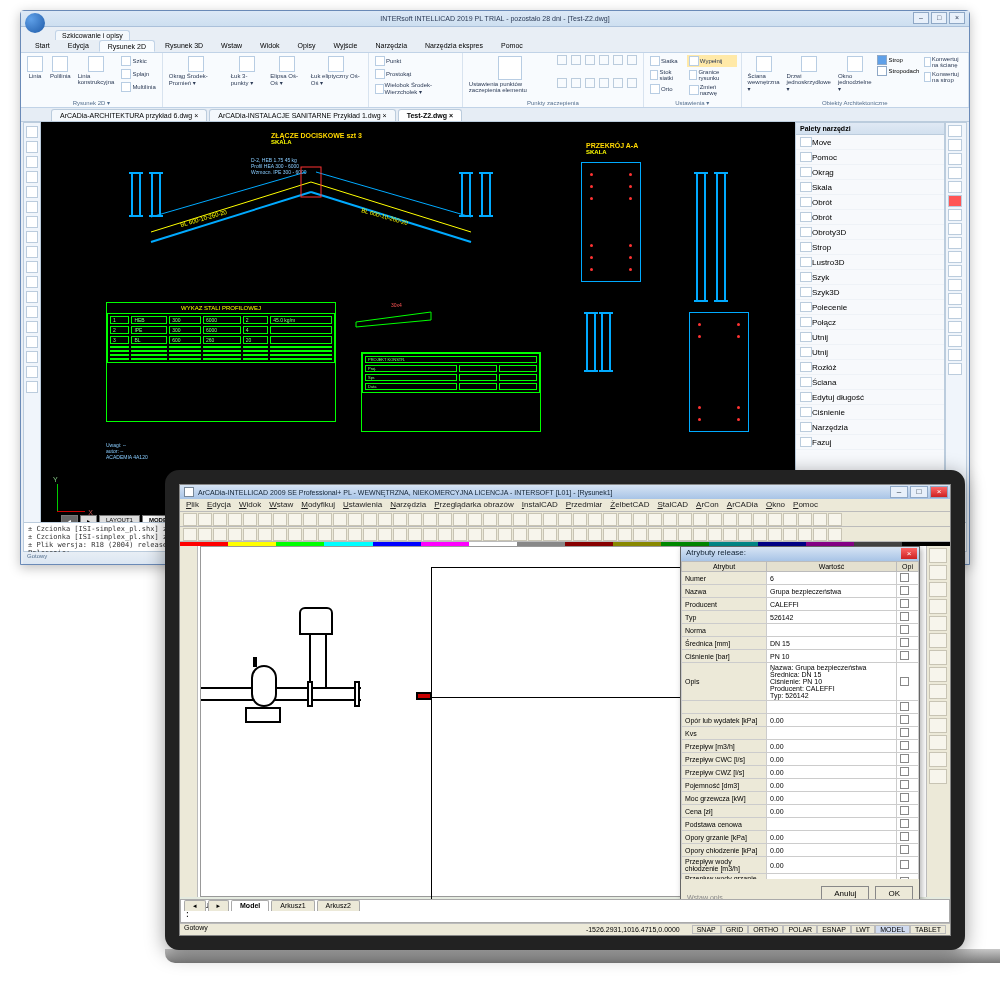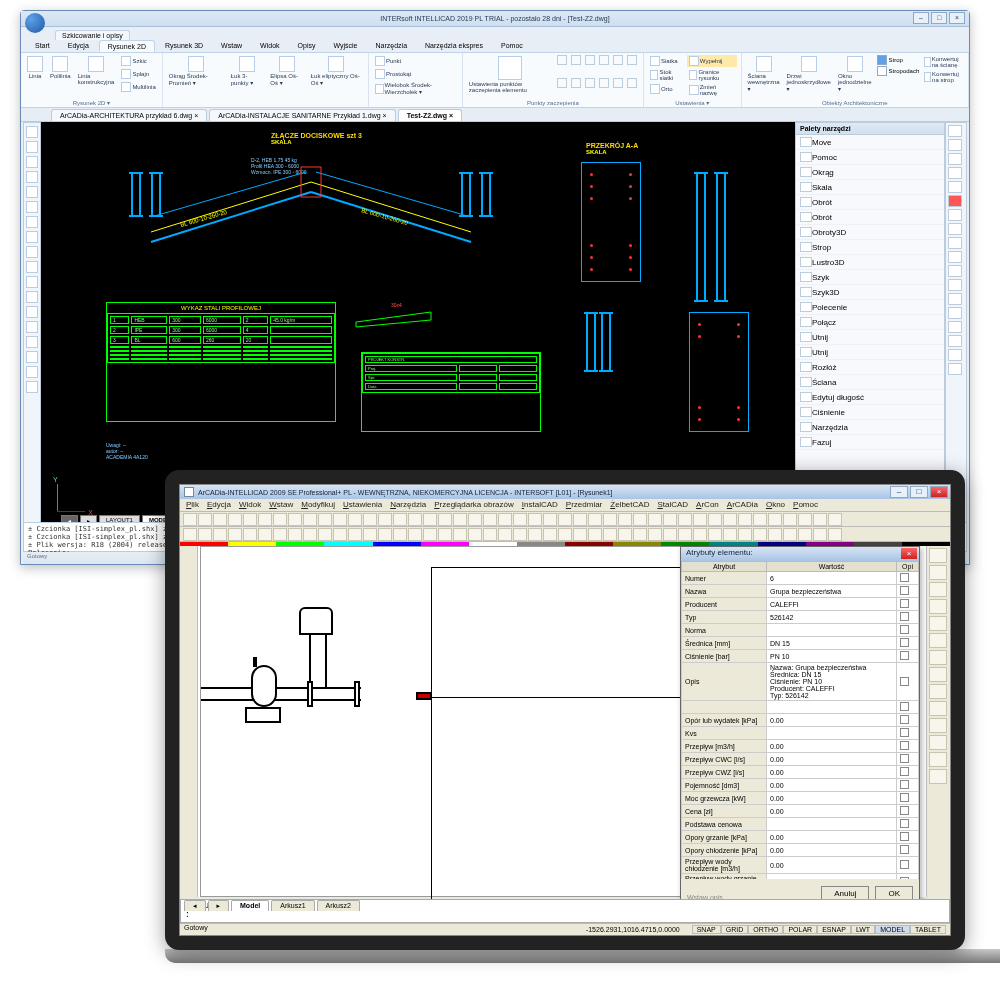--- a/index.html
+++ b/index.html
@@ -785,21 +785,21 @@
           <div class="valve-body" style="left:98px;top:60px;width:34px;height:28px;border-radius:6px 6px 0 0"></div>
           <div class="valve-body" style="left:50px;top:118px;width:26px;height:42px;border-radius:14px"></div>
           <div class="valve-body" style="left:44px;top:160px;width:36px;height:16px"></div>
           <div style="position:absolute;left:52px;top:110px;width:4px;height:10px;background:#000"></div>
           <div style="position:absolute;left:230px;top:20px;width:260px;height:350px;border:1px solid #000"></div>
           <div style="position:absolute;left:230px;top:150px;width:260px;height:1px;background:#000"></div>
           <div style="position:absolute;left:215px;top:145px;width:16px;height:8px;border:2px solid #000;background:#c80000"></div>
         </div>
 
         <div class="attr-dlg">
-          <div class="t"><span>Atrybuty elementu:</span><span class="x">×</span></div>
+          <div class="t"><span>Atrybuty release:</span><span class="x">×</span></div>
           <div style="overflow:auto;height:318px">
           <table>
             <tbody>
                   <tr>
                     <th>Atrybut</th>
                     <th>Wartość</th>
                     <th style="width:22px">Opi</th>
                   </tr>
             </tbody>
                 <tbody>

